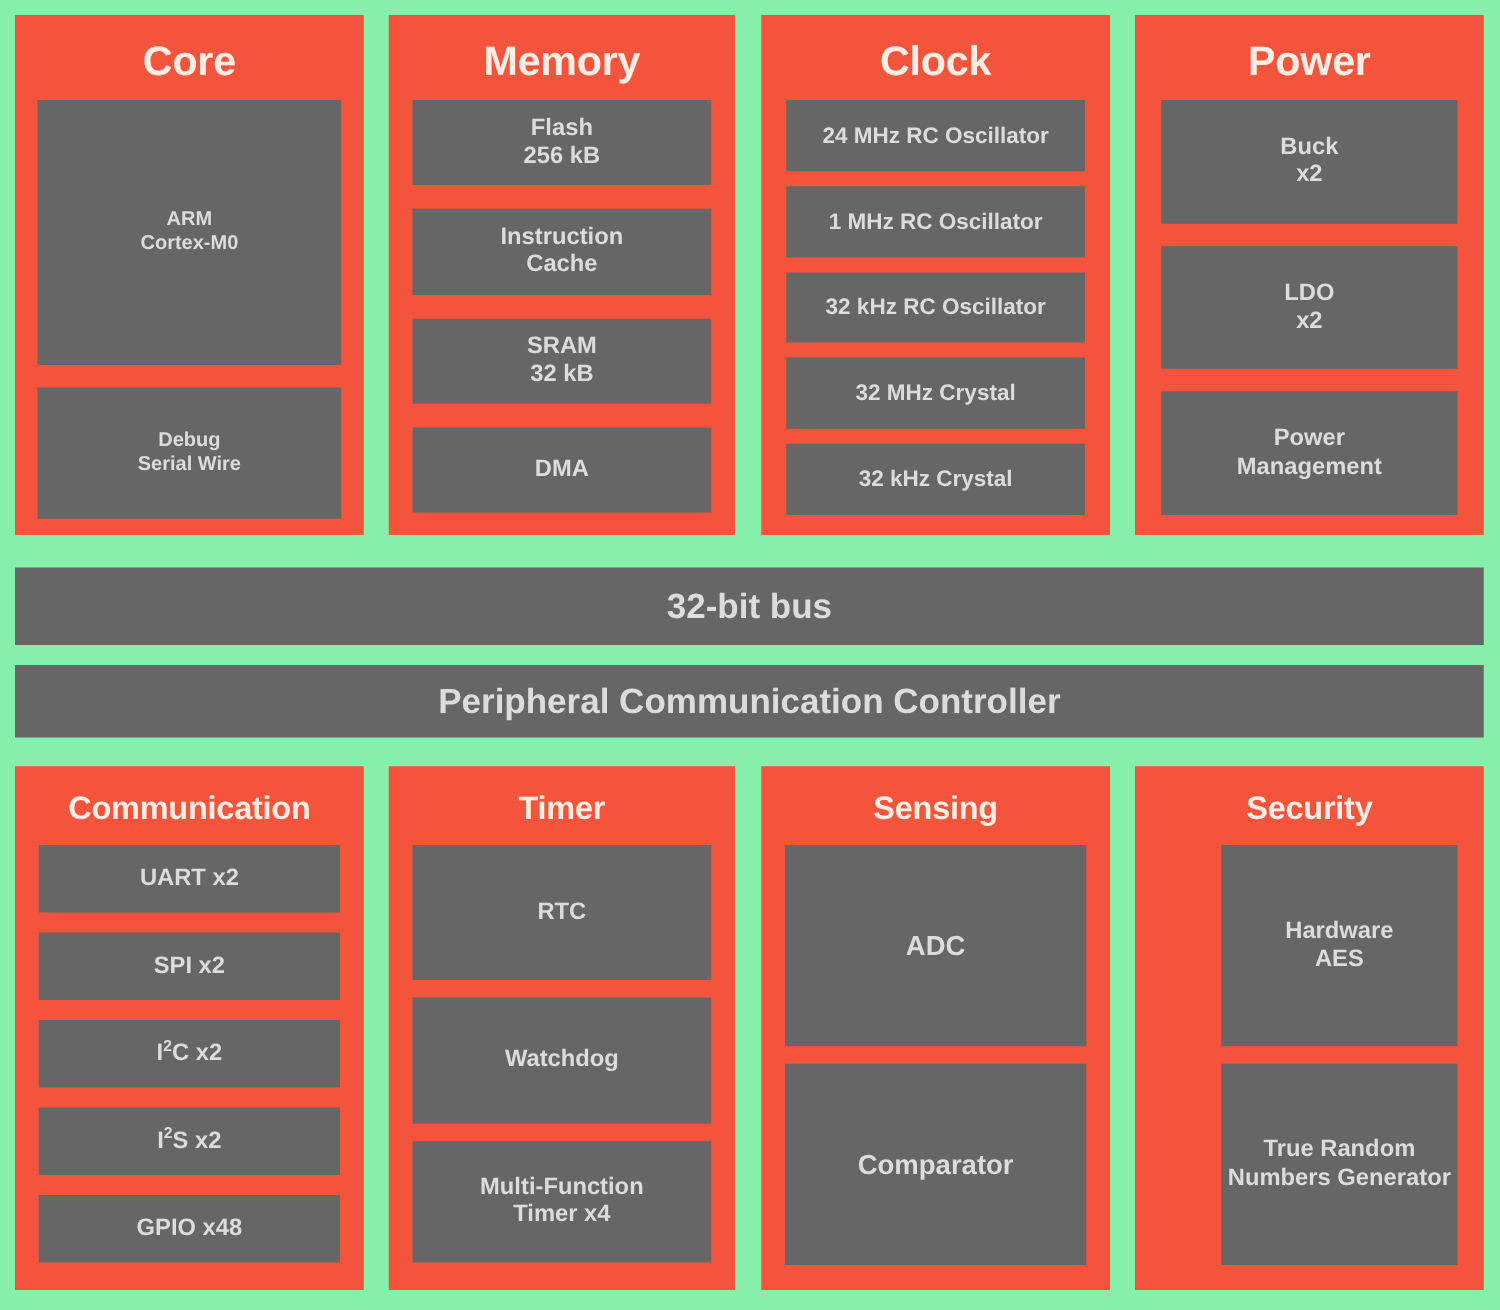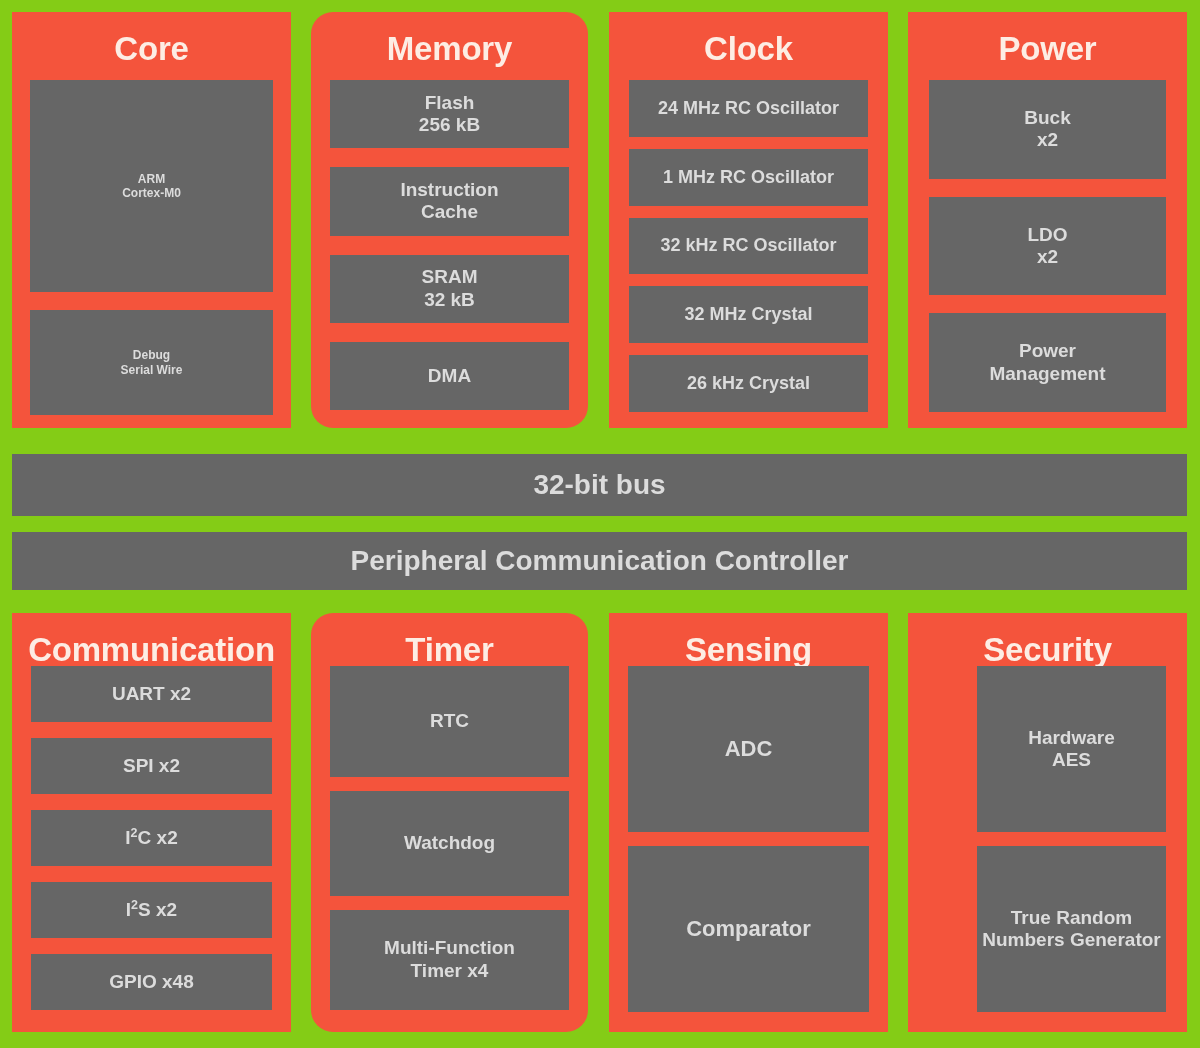--- a/index.html
+++ b/index.html
@@ -74,39 +74,39 @@
     font-weight: bold;
     text-align: center;
     box-sizing: border-box;
   }
 
   
   .row-top { top: 12px; height: 416px; }
   .row-bottom { top: 613px; height: 419px; }
 
   .col-1 { left: 12px;  width: 279px; }
-  .col-2 { left: 311px; width: 277px; border-radius: 22px; }
+  .col-2 { left: 311px; width: 277px; }
   .col-3 { left: 609px; width: 279px; }
   .col-4 { left: 908px; width: 279px; }
 
   .row-top .group-title    { font-size: 33px; padding-top: 20px; padding-bottom: 15px; }
-  .row-bottom .group-title { font-size: 33px; padding-top: 20px; }
+  .row-bottom .group-title { font-size: 26px; padding-top: 20px; padding-bottom: 17px; }
 
   
   .g-core    .blocks { padding: 0 18px 13px 18px; gap: 18px; }
   .g-memory  .blocks { padding: 0 19px 18px 19px; gap: 19px; }
   .g-clock   .blocks { padding: 0 20px 16px 20px; gap: 12px; }
   .g-power   .blocks { padding: 0 21px 16px 21px; gap: 18px; }
   .g-comm    .blocks { padding: 0 19px 22px 19px; gap: 16px; }
   .g-timer   .blocks { padding: 0 19px 22px 19px; gap: 14px; }
   .g-sensing .blocks { padding: 0 19px 20px 19px; gap: 14px; }
   .g-security .blocks{ padding: 0 21px 20px 21px; gap: 14px; margin-left: 48px; }
 
   
-  .g-core    .block { font-size: 12px; justify-content: center; }
+  .g-core    .block { font-size: 16px; justify-content: center; }
   .g-memory  .block { font-size: 19px; }
   .g-clock   .block { font-size: 18px; align-items: center; }
   .g-power   .block { font-size: 19px; }
   .g-comm    .block { font-size: 19px; }
   .g-timer   .block { font-size: 19px; }
   .g-sensing .block { font-size: 22px; }
   .g-security .block{ font-size: 19px; }
 
   
   .g-core    .block:nth-child(1) { flex: 204 0 0; }
@@ -129,21 +129,21 @@
 
   
   #bus-32bit   { left: 12px; top: 454px; width: 1175px; height: 62px; font-size: 28px; }
   #bus-pcc     { left: 12px; top: 532px; width: 1175px; height: 58px; font-size: 28px; }
 
   sup { font-size: 0.66em; vertical-align: super; line-height: 0; font-weight: bold; }
 </style>
 </head>
 <body>
 
-<div id="diagram" style="--red: #F4543C; --grey: #666666; background: #84cc16;">
+<div id="diagram" style="--red: #F4543C; --grey: #666666; background: #86efac;">
 
   <div class="group row-top col-1 g-core">
     <div class="group-title">Core</div>
     <div class="blocks">
       <div class="block">
         <span class="line">ARM</span>
         <span class="line">Cortex-M0</span>
       </div>
       <div class="block">
         <span class="line">Debug</span>
@@ -182,21 +182,21 @@
       <div class="block">
         <span class="line">1 MHz RC Oscillator</span>
       </div>
       <div class="block">
         <span class="line">32 kHz RC Oscillator</span>
       </div>
       <div class="block">
         <span class="line">32 MHz Crystal</span>
       </div>
       <div class="block">
-        <span class="line">26 kHz Crystal</span>
+        <span class="line">32 kHz Crystal</span>
       </div>
     </div>
   </div>
 
   <div class="group row-top col-4 g-power">
     <div class="group-title">Power</div>
     <div class="blocks">
       <div class="block">
         <span class="line">Buck</span>
         <span class="line">x2</span>

